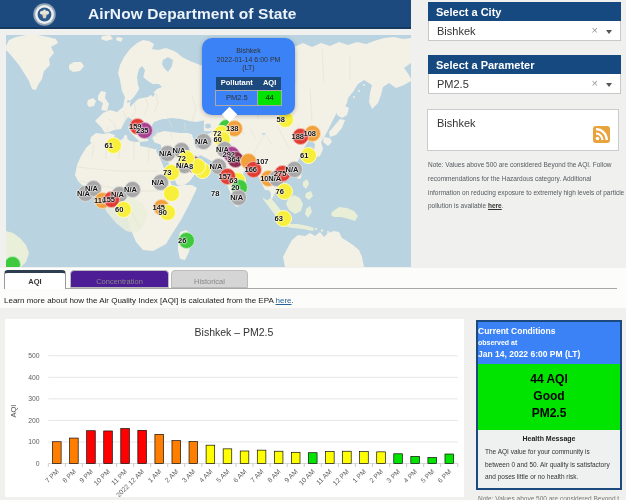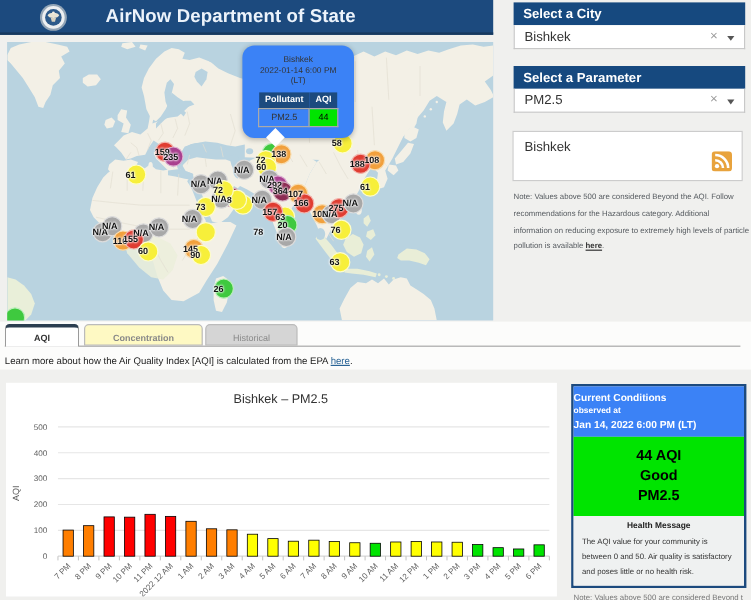--- a/index.html
+++ b/index.html
@@ -38,21 +38,21 @@
 .selbox .x { position:absolute; right:22px; top:3px; color:#999; font-size:11px; }
 .selbox .car { position:absolute; right:8px; top:9px; width:0; height:0; border-left:3.5px solid transparent; border-right:3.5px solid transparent; border-top:4.5px solid #555; }
 #rssbox { left:427px; top:109px; width:192px; height:42px; background:#fff; border:1px solid #ccc; font-size:11px; color:#333; }
 #rssbox .nm { position:absolute; left:9px; top:7px; }
 #note1 { left:428px; top:158px; width:215px; font-size:6.5px; color:#555a5f; line-height:13.8px; }
 #note1 a { color:#333; font-weight:bold; }
 
 
 .tab { top:270px; height:18px; font-size:7.5px; text-align:center; border:1px solid #9a9a9a; border-radius:4px 4px 0 0; padding-top:6px; }
 #tab1 { left:4px; width:62px; height:19px; background:#fff; border-top:3px solid #2c3e50; color:#333; padding-top:4px; border-bottom:none; z-index:2; font-weight:bold; }
-#tab2 { left:70px; width:99px; background:#fef9c3; color:#888; border-color:#bbb;font-weight:bold; }
+#tab2 { left:70px; width:99px; background:#4c1d95; color:#888; border-color:#bbb; }
 #tab3 { left:171px; width:77px; background:#d5d5d5; color:#888; border-color:#bbb; }
 #tabline { left:4px; top:288px; width:613px; height:1px; background:#a8a8a8; z-index:1; }
 #whitebg { left:0px; top:268px; width:626px; height:40px; background:#fcfcfb; z-index:-1; }
 #learn { left:4px; top:296px; font-size:8px; color:#222; }
 #learn a { color:#2a6496; }
 
 
 #chart { left:5px; top:319px; width:459px; height:178px; background:#fff; }
 
 
@@ -242,21 +242,21 @@
     <div class="ml" style="left:189.0px; top:97.5px;">N/A</div>
     <div class="ml" style="left:207.0px; top:90.0px;">72</div>
     <div class="ml" style="left:207.5px; top:95.5px;">60</div>
     <div class="ml" style="left:270.5px; top:76.0px;">58</div>
     <div class="ml" style="left:297.5px; top:90.0px;">108</div>
     <div class="ml" style="left:285.5px; top:93.0px;">188</div>
     <div class="ml" style="left:294.0px; top:112.0px;">61</div>
     <div class="ml" style="left:210.0px; top:106.0px;">N/A</div>
     <div class="ml" style="left:216.5px; top:111.0px;">292</div>
     <div class="ml" style="left:221.3px; top:116.3px;">364</div>
-    <div class="ml" style="left:234.0px; top:117.5px;">107</div>
+    <div class="ml" style="left:234.0px; top:117.5px;padding-left:16px;">107</div>
     <div class="ml" style="left:238.5px; top:126.0px;">166</div>
     <div class="ml" style="left:203.5px; top:123.0px;">N/A</div>
     <div class="ml" style="left:183.0px; top:122.5px;">8</div>
     <div class="ml" style="left:170.0px; top:122.0px;">N/A</div>
     <div class="ml" style="left:171.5px; top:115.0px;">72</div>
     <div class="ml" style="left:157.0px; top:129.0px;">73</div>
     <div class="ml" style="left:145.5px; top:139.0px;">N/A</div>
     <div class="ml" style="left:157.0px; top:149.5px;margin-left:48px;">78</div>
     <div class="ml" style="left:146.5px; top:164.0px;">145</div>
     <div class="ml" style="left:152.5px; top:169.0px;">90</div>

